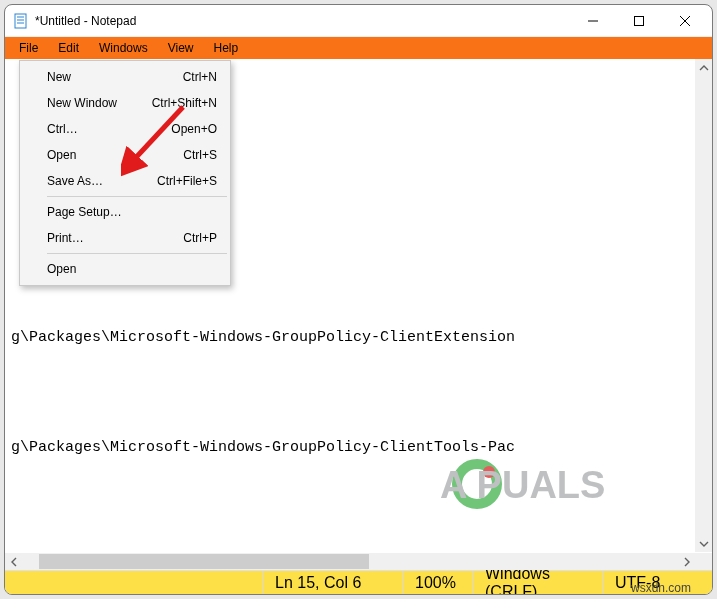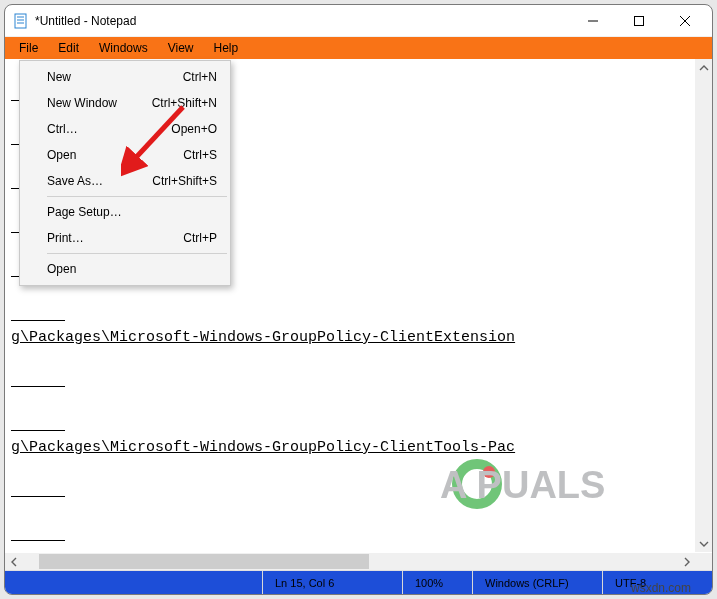--- a/index.html
+++ b/index.html
@@ -68,21 +68,20 @@
     .editor {
       position: absolute;
       top: 0; left: 0; right: 0; bottom: 0;
       padding: 4px 6px;
       font-family: Consolas, "Courier New", monospace;
       font-size: 15px;
       line-height: 22px;
       white-space: pre;
       color: #000;
       overflow: hidden;
-      text-decoration: underline;
     }
     .line { display:block; }
     .scrollbar-v {
       position: absolute;
       top: 0; right: 0; bottom: 18px;
       width: 17px;
       background: #f0f0f0;
       display: flex;
       flex-direction: column;
       align-items: center;
@@ -107,23 +106,23 @@
     .sb-track-v { flex:1; width:17px; position:relative; }
     .sb-thumb-h {
       width: 330px; height: 15px;
       background:#cdcdcd; margin-left: 17px;
       border-radius:0;
     }
     .sb-track-h-spacer{flex:1}
     .status-bar {
       height: 24px;
       border-top: 1px solid #e0e0e0;
-      background:#1d4ed8;
-      display: flex;
-      font-size: 11px;
+      background:#fde047;
+      display: flex;
+      font-size: 16px;
       color:#000;
     }
     .status-cell {
       border-left: 1px solid #d8d8d8;
       padding: 4px 12px;
       display:flex; align-items:center;
     }
     .status-spacer { flex:1; }
     .dropdown {
       position: absolute;
@@ -297,21 +296,21 @@
     <div class="dd-row">
       <span class="label">Ctrl…</span>
       <span class="accel">Open+O</span>
     </div>
     <div class="dd-row">
       <span class="label">Open</span>
       <span class="accel">Ctrl+S</span>
     </div>
     <div class="dd-row">
       <span class="label">Save As…</span>
-      <span class="accel">Ctrl+Shift+S</span>
+      <span class="accel">Ctrl+File+S</span>
     </div>
     <div class="dd-sep"></div>
     <div class="dd-row">
       <span class="label">Page Setup…</span>
       <span class="accel"></span>
     </div>
     <div class="dd-row">
       <span class="label">Print…</span>
       <span class="accel">Ctrl+P</span>
     </div>

